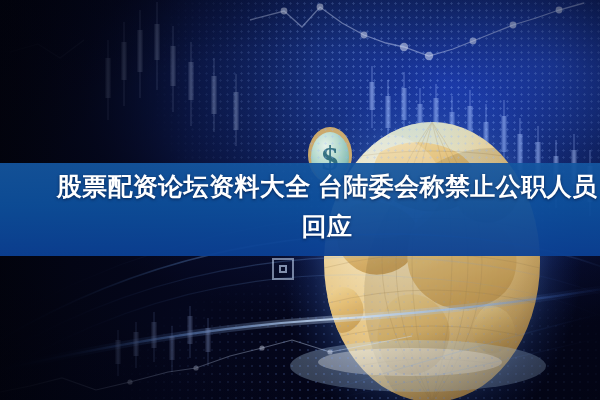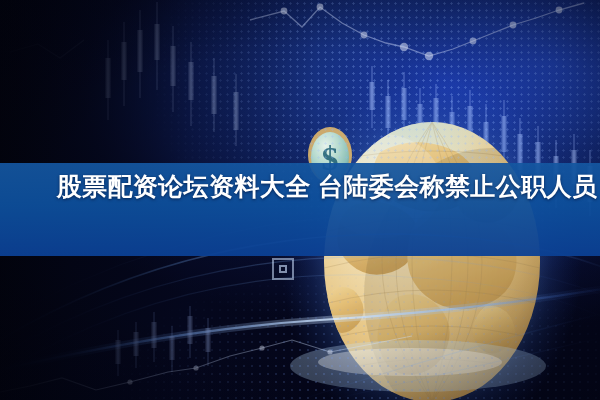--- a/index.html
+++ b/index.html
@@ -357,19 +357,20 @@
   <div class="dotgrid"></div>
   <div class="dotgrid2"></div>
 
   <div class="bg-dark-left"></div>
   <div class="bg-vignette"></div>
 
   <div class="banner"></div>
 
   <div class="headline">
     <div class="hl-line">股票配资论坛资料大全 台陆委会称禁止公职人员</div>
+    <div class="hl-line">回应</div>
   </div>
 
   <div class="watermark">
     <i></i>
   </div>
 
 </div>
 
 </body></html>

